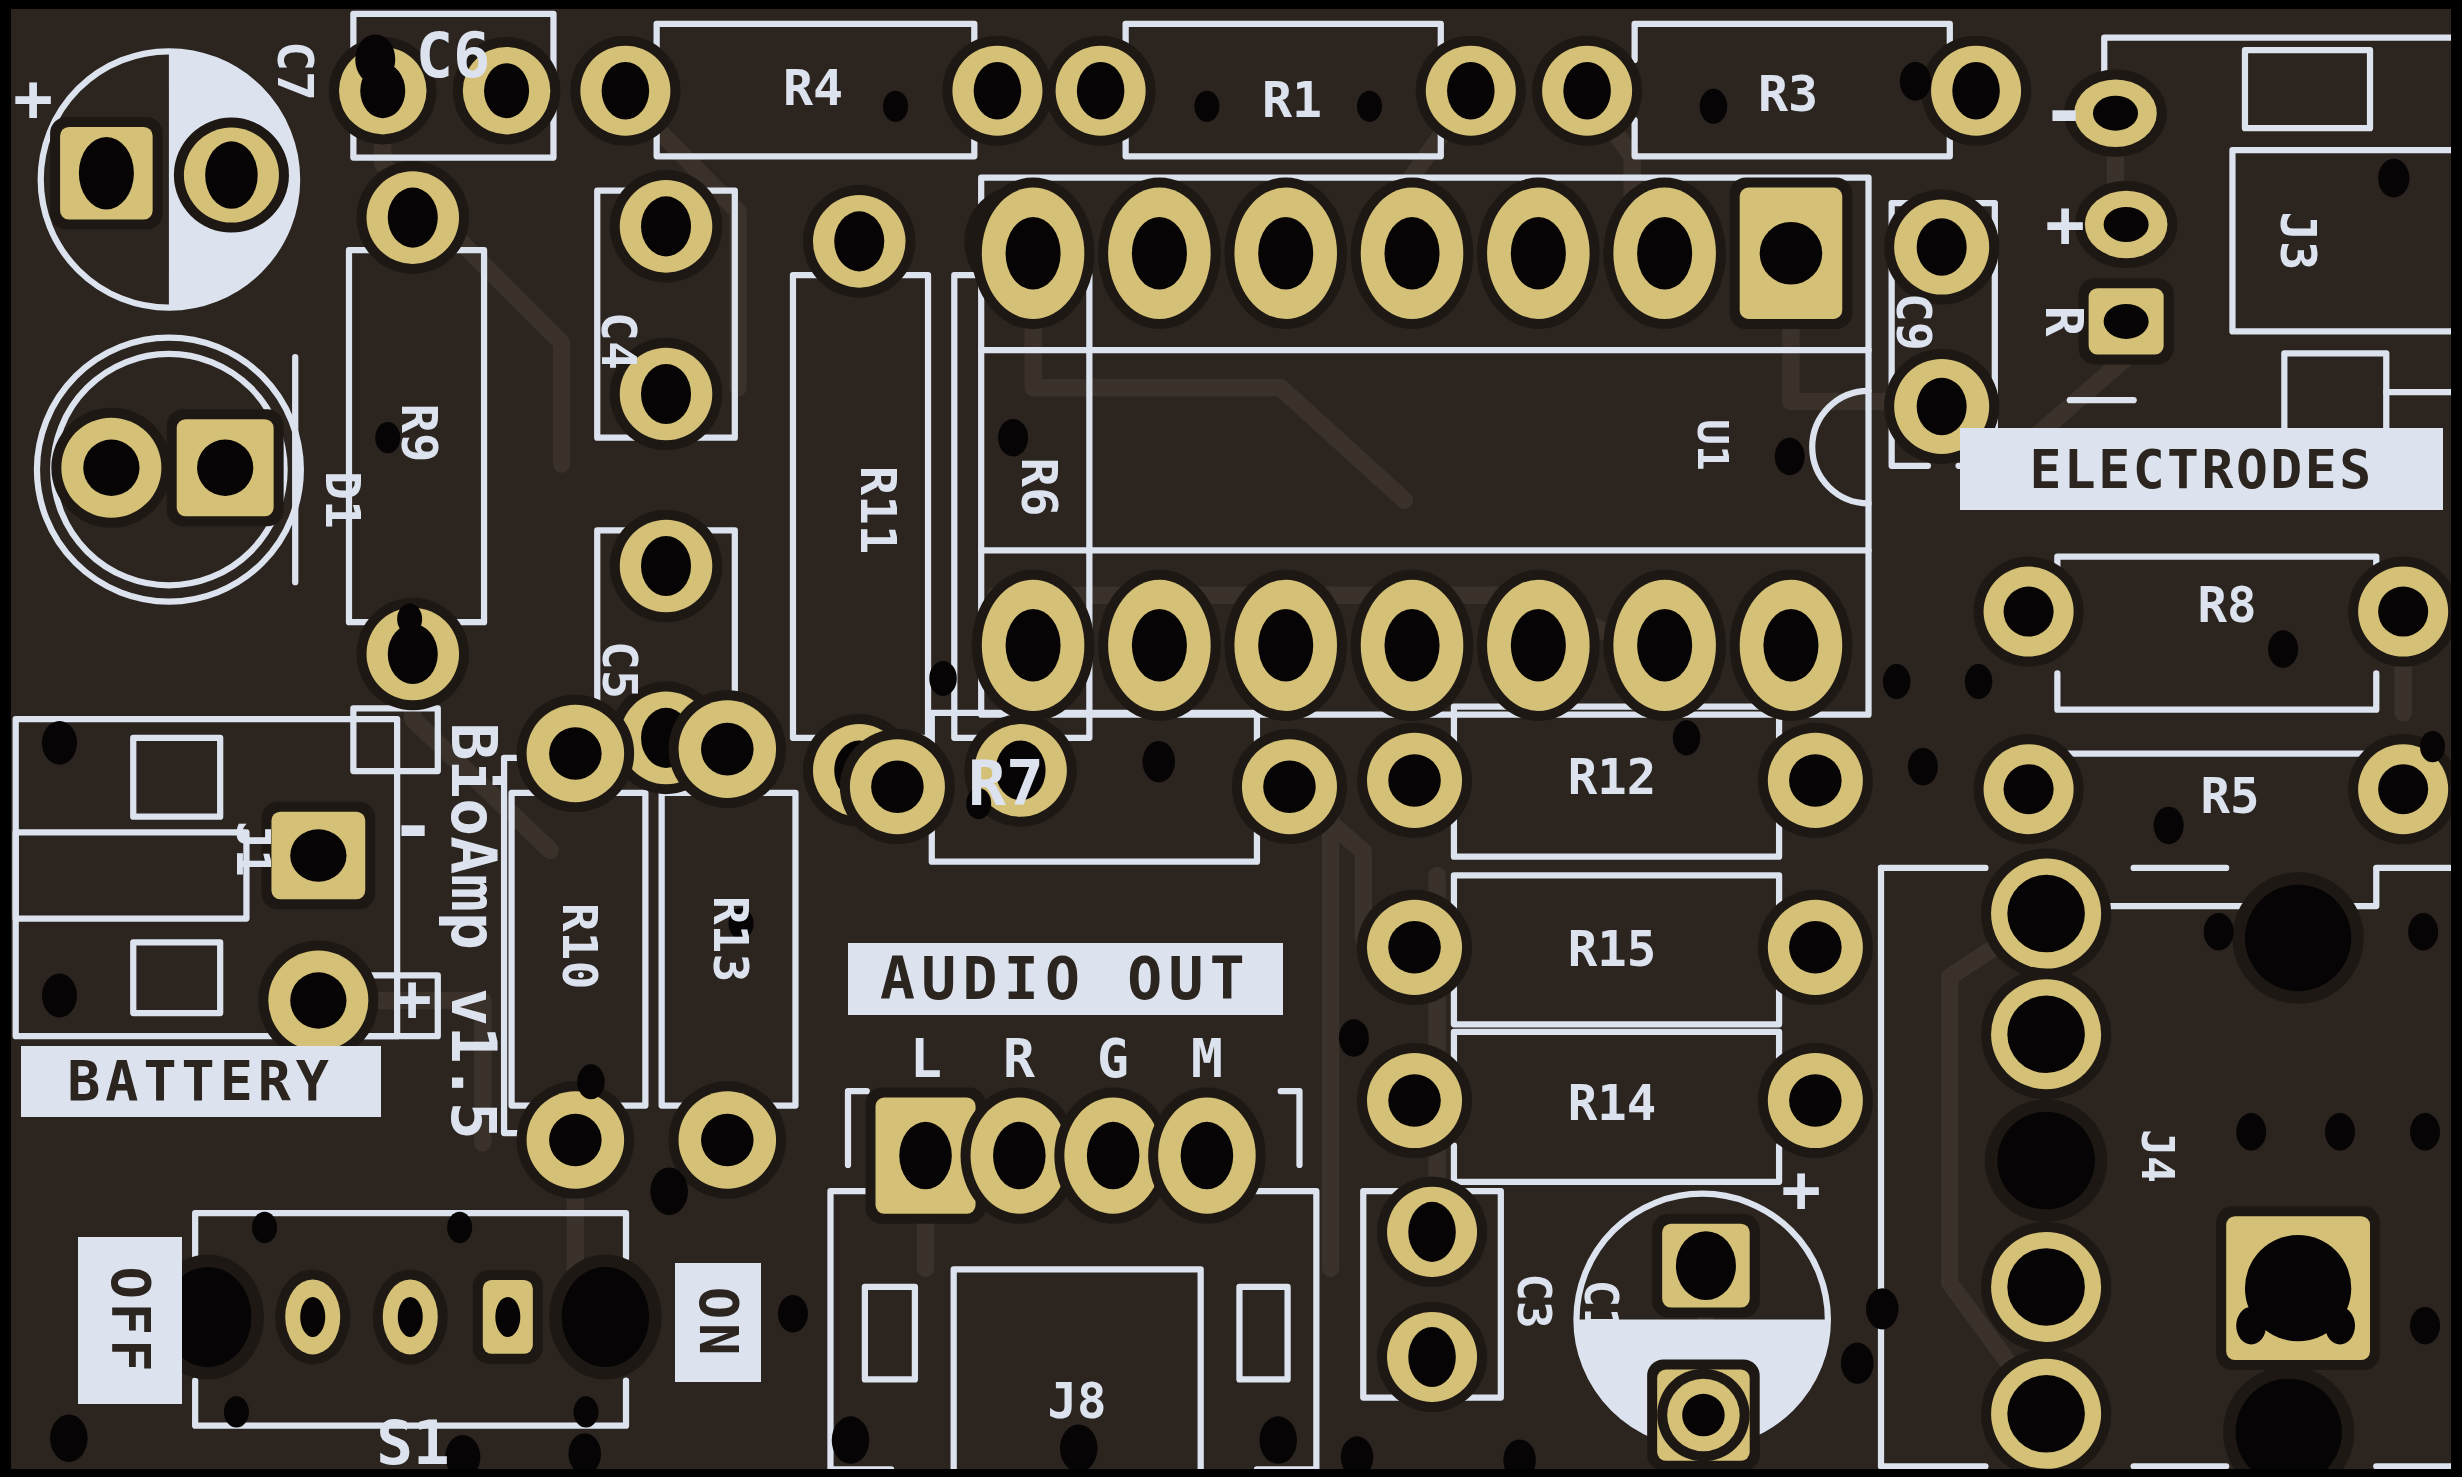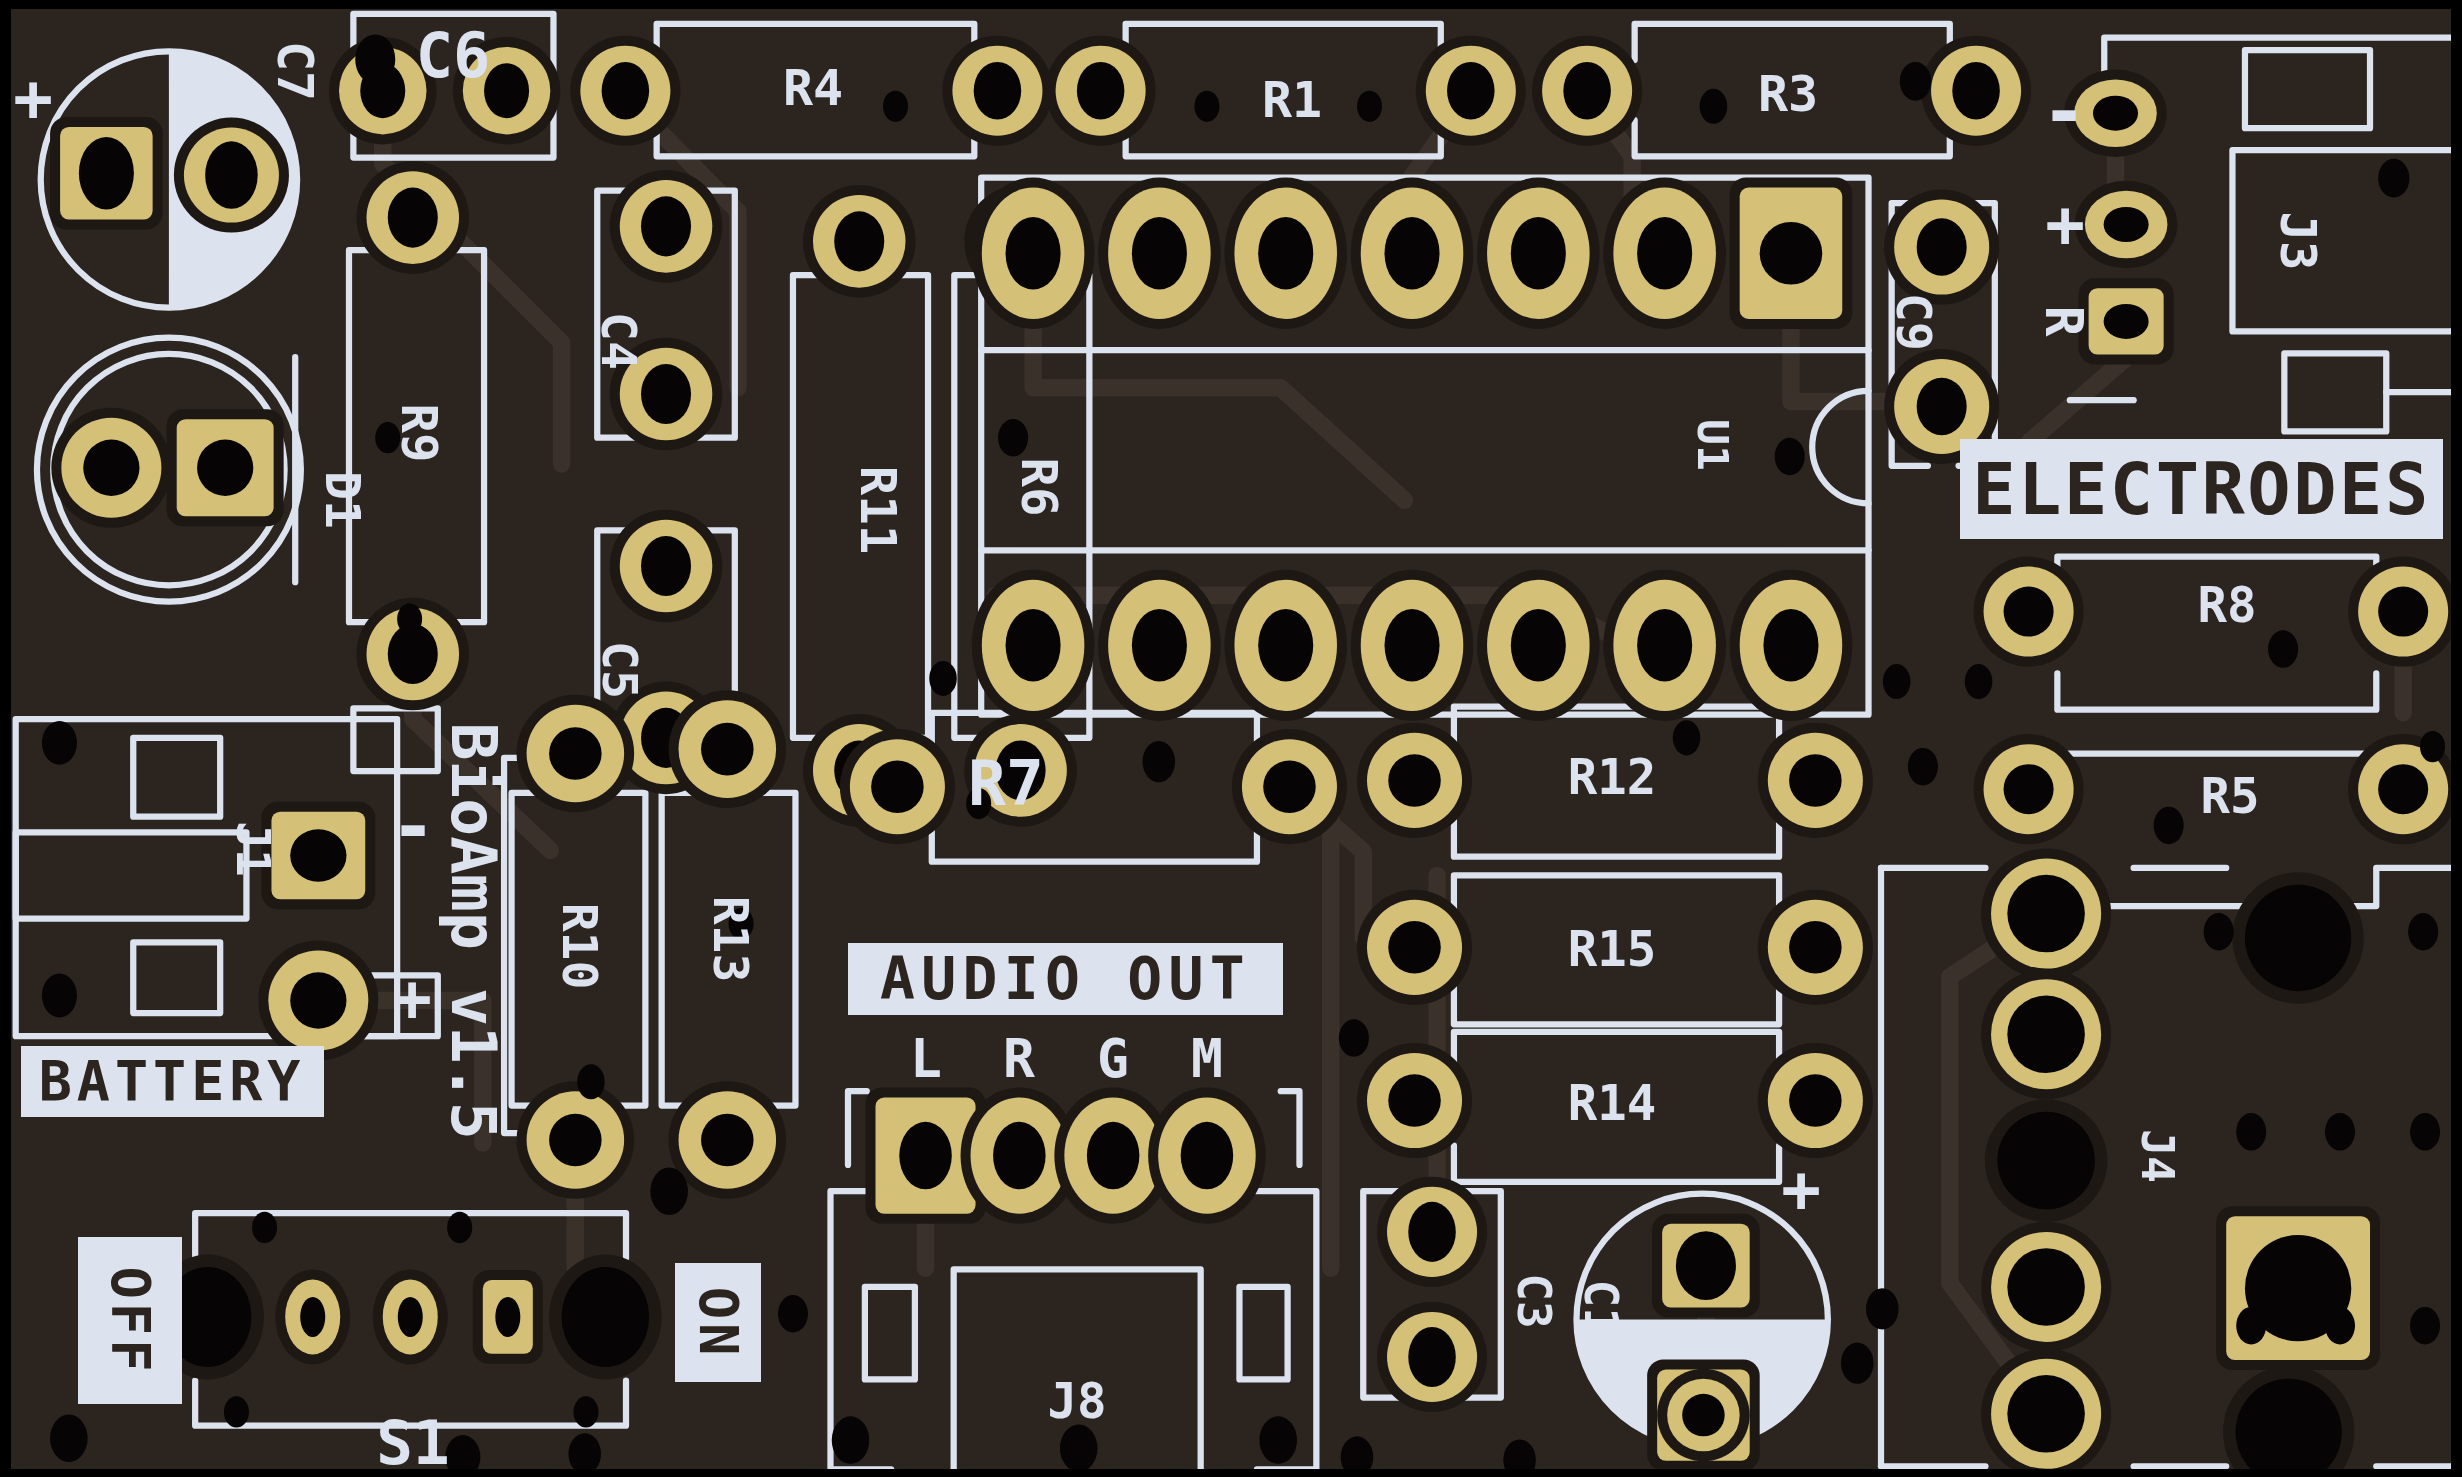--- a/index.html
+++ b/index.html
@@ -463,24 +463,24 @@
   <div class="lbl" style="left:1612px;top:1103px;font-size:49px">R14</div>
   <div class="lbl rot" style="left:1534px;top:1301px;font-size:46px">C3</div>
   <div class="lbl rot" style="left:1601px;top:1321px;font-size:46px">C10</div>
   <div class="lbl" style="left:1801px;top:1190px;font-size:66px">+</div>
   <div class="lbl rot" style="left:2157px;top:1156px;font-size:45px">J4</div>
   <div class="lbl" style="left:2227px;top:605px;font-size:49px">R8</div>
   <div class="lbl" style="left:2230px;top:796px;font-size:49px">R5</div>
   <div class="lbl" style="left:413px;top:1442px;font-size:61px">S1</div>
   <div class="lbl" style="left:33px;top:99px;font-size:66px">+</div>
 
-  <div class="silkbox" style="left:20.6px;top:1046px;width:303px;height:71px;font-size:55px">
+  <div class="silkbox" style="left:20.6px;top:1046px;width:360px;height:71px;font-size:55px">
     <span>BATTERY</span>
   </div>
-  <div class="silkbox" style="left:1960px;top:439px;width:483px;height:100px;font-size:72px;letter-spacing:2.5px">
+  <div class="silkbox" style="left:1960px;top:428px;width:483px;height:82px;font-size:53px;letter-spacing:2.5px">
     <span>ELECTRODES</span>
   </div>
   <div class="silkbox" style="left:848px;top:943px;width:435px;height:72px;font-size:58px;letter-spacing:6.3px">
     <span>AUDIO OUT</span>
   </div>
   <div class="silkbox vert" style="left:78px;top:1237px;width:104px;height:167px;font-size:54px">
     <span>OFF</span>
   </div>
   <div class="silkbox vert" style="left:675px;top:1263px;width:86px;height:119px;font-size:54px">
     <span>ON</span>

